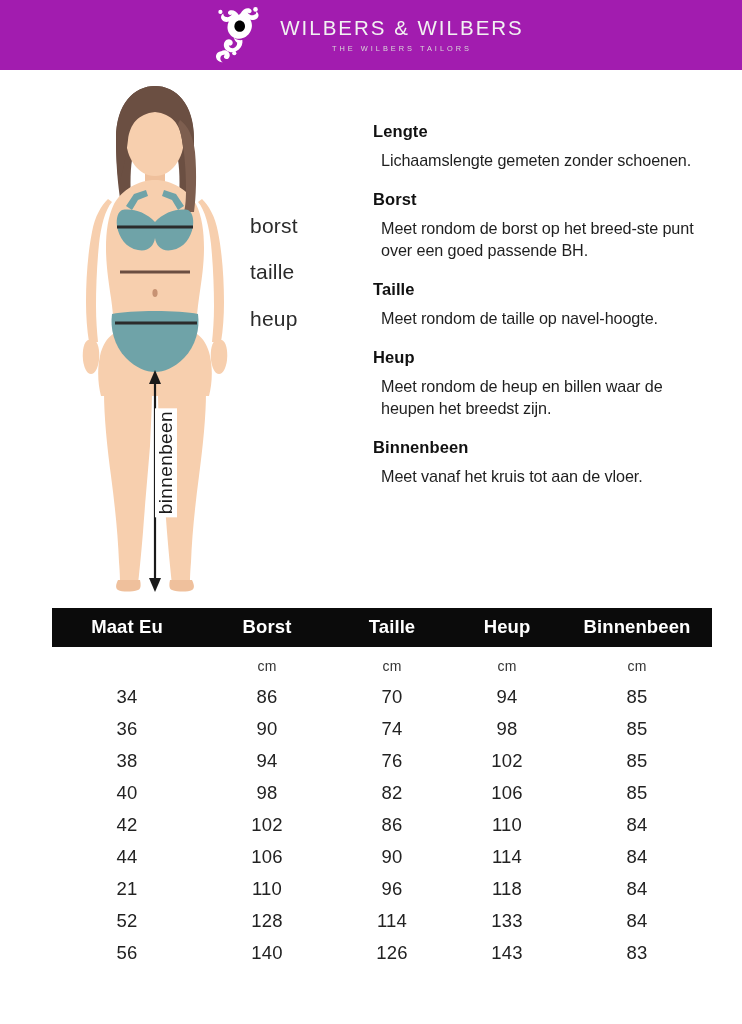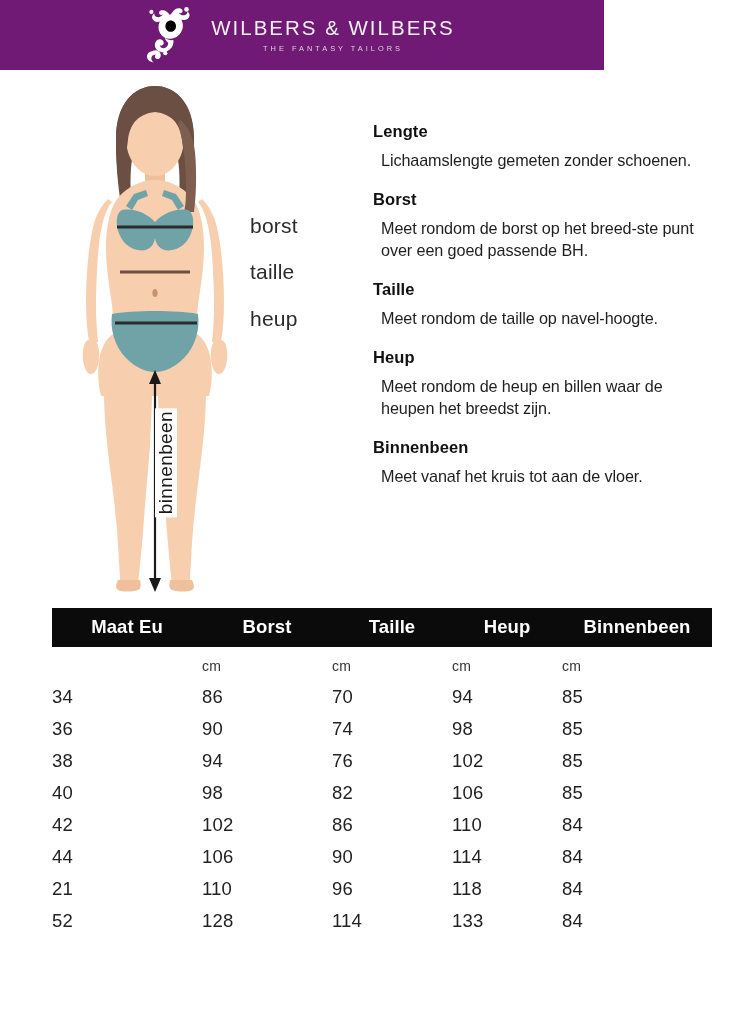--- a/index.html
+++ b/index.html
@@ -7,22 +7,22 @@
     width:742px;height:1024px;
     background:#ffffff;
     font-family:"Liberation Sans", sans-serif;
     color:#1a1a1a;
     overflow:hidden;
     position:relative;
   }
 
   
   .topbar{
-    position:absolute;left:0;top:0;width:604px;height:70px;
-    background:#701a75;
+    position:absolute;left:0;top:0;width:742px;height:70px;
+    background:#a21caf;
     display:flex;align-items:center;justify-content:center;
   }
   .logo-wrap{display:flex;align-items:center;gap:10px;transform:translateX(-4px);}
   .logo-mark{width:60px;height:56px;flex:0 0 auto;}
   .wordmark{display:flex;flex-direction:column;align-items:center;}
   .brand-name{
     color:#f2f2f2;font-size:20.5px;letter-spacing:2.0px;
     font-family:"Liberation Sans", sans-serif;font-weight:400;
     line-height:1;white-space:nowrap;
   }
@@ -76,21 +76,21 @@
 
   table.sizes thead th{
     background:#0b0b0b;color:#ffffff;
     font-size:18.5px;font-weight:bold;
     padding:8px 0 9px 0;
     text-align:center;letter-spacing:.1px;margin-top:28px;
   }
   table.sizes thead th.first{text-align:center;}
 
   table.sizes td{
-    text-align:left;font-size:18.5px;color:#222222;
+    text-align:center;font-size:18.5px;color:#222222;
     padding:0;height:32px;font-weight:400;letter-spacing:.2px;
   }
   tr.units td{font-size:14px;color:#333333;height:30px;padding-top:4px;}
   tr.units td.blank{font-size:0;}
   table.sizes td.size-col{font-size:18.5px;}
 </style>
 </head>
 <body>
 
 <div class="topbar">
@@ -101,21 +101,21 @@
         <path d="M29.7 13.6 C32.6 13.6 35 16 35 19.2 C35 22.3 32.6 24.8 29.7 24.8 C26.8 24.8 24.4 22.3 24.4 19.2 C24.4 16 26.8 13.6 29.7 13.6 Z" fill="#000000"></path>
         <path d="M23.5 30.5 C26 32.6 29.2 33.6 32.4 33.1 C32.9 36.6 31.6 40.2 28.8 42.6 C25.2 45.7 20.1 46 16.6 43.4 C13.7 41.2 13 37.3 14.9 34.5 C16.4 32.3 19.2 31.7 21.2 33 C22.8 34 23.2 36 22.2 37.5 C21.4 38.7 19.9 39 18.8 38.2 C19.2 40.2 21 41.5 23.1 41.2 C25.6 40.8 27.3 38.6 27.2 35.8 C25.6 34.6 24.3 32.7 23.5 30.5 Z"></path>
         <path d="M11.2 44.2 C13.5 42.6 16.6 42.9 18.5 45 C20.2 46.9 20.2 49.6 18.6 51.2 C17.3 52.5 15.3 52.4 14.3 51 C13.5 49.9 13.8 48.5 14.9 47.8 C13.3 47.3 11.6 48 10.8 49.5 C9.7 51.6 10.5 54.1 12.7 55.2 C9.6 55.6 6.7 53.6 6.1 50.6 C5.5 47.4 7.7 44.4 11.2 44.2 Z"></path>
         <circle cx="24.3" cy="46.2" r="2.1"></circle>
         <circle cx="45.5" cy="2.4" r="2.3"></circle>
         <circle cx="10.4" cy="4.9" r="2.1"></circle>
       </g>
     </svg>
     <div class="wordmark">
       <div class="brand-name">WILBERS &amp; WILBERS</div>
-      <div class="brand-tag">THE FANTASY TAILORS</div>
+      <div class="brand-tag">THE WILBERS TAILORS</div>
     </div>
   </div>
 </div>
 
 <div class="figure-area">
   <svg class="figure-svg" width="300" height="520" viewBox="0 0 300 520">
 
     <path d="M56 60 C56 24 74 6 95 6 C116 6 134 24 134 60 C134 96 130 118 128 130 L118 130 C120 112 120 92 118 80 L72 80 C70 92 70 112 72 130 L62 130 C60 118 56 96 56 60 Z" fill="#6b4f42"></path>
 
     <path d="M85 78 L105 78 L105 104 C105 110 99 114 95 114 C91 114 85 110 85 104 Z" fill="#efc09c"></path>
@@ -262,15 +262,22 @@
         <td>118</td>
         <td>84</td>
       </tr>
       <tr>
         <td class="size-col">52</td>
         <td>128</td>
         <td>114</td>
         <td>133</td>
         <td>84</td>
       </tr>
+      <tr>
+        <td class="size-col">56</td>
+        <td>140</td>
+        <td>126</td>
+        <td>143</td>
+        <td>83</td>
+      </tr>
     </tbody>
   </table>
 </div>
 
 </body></html>

